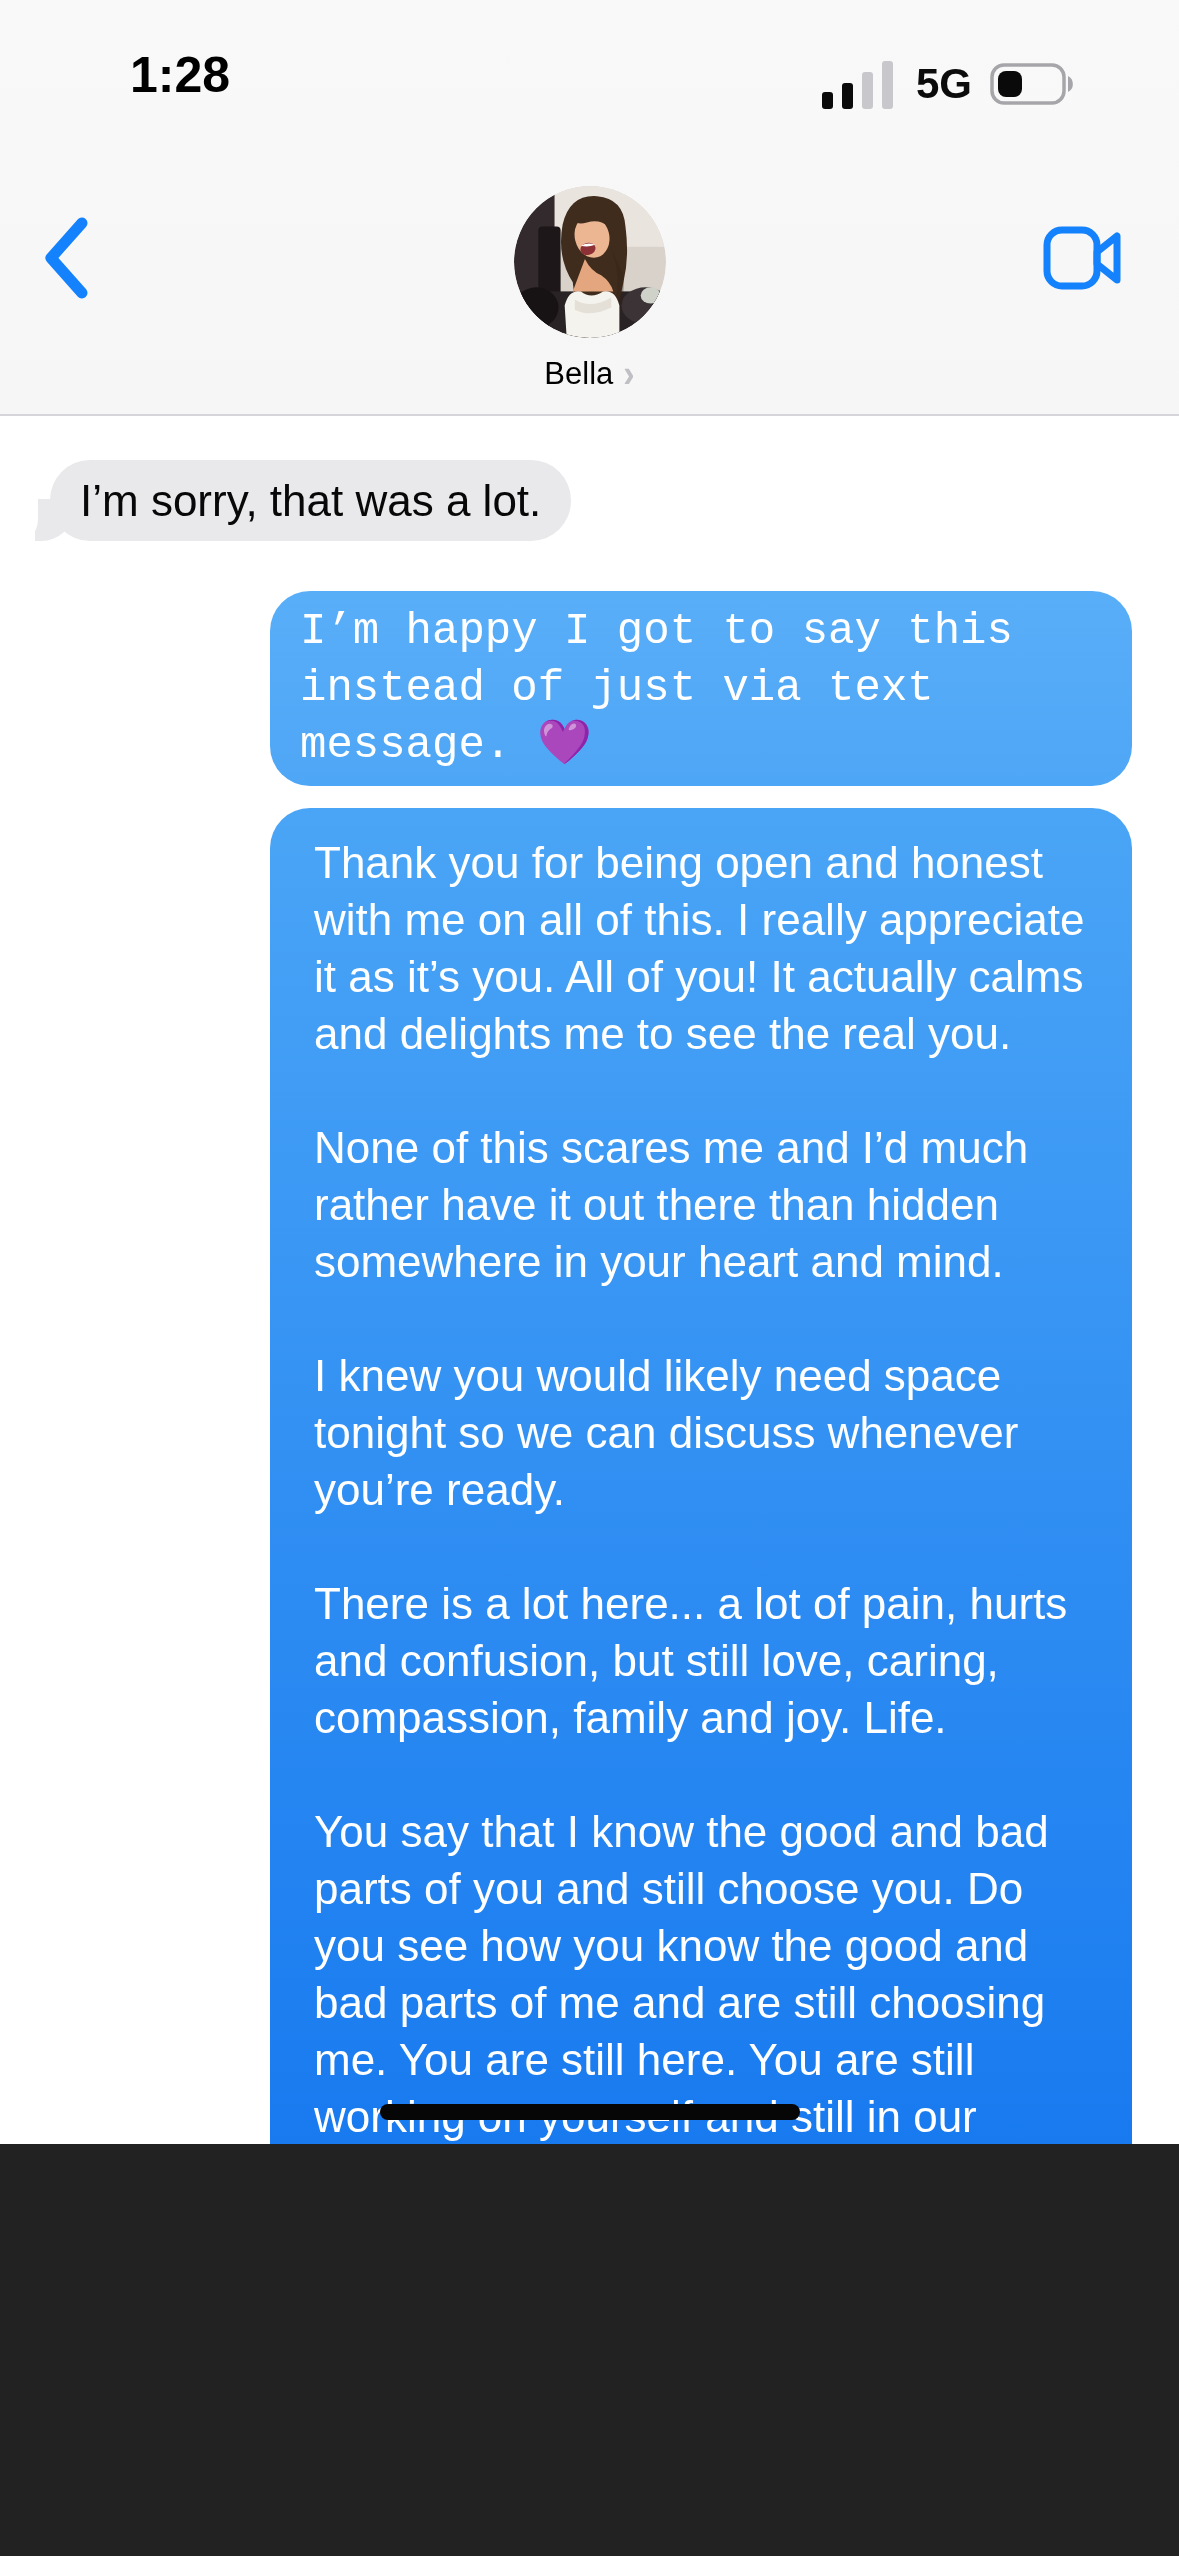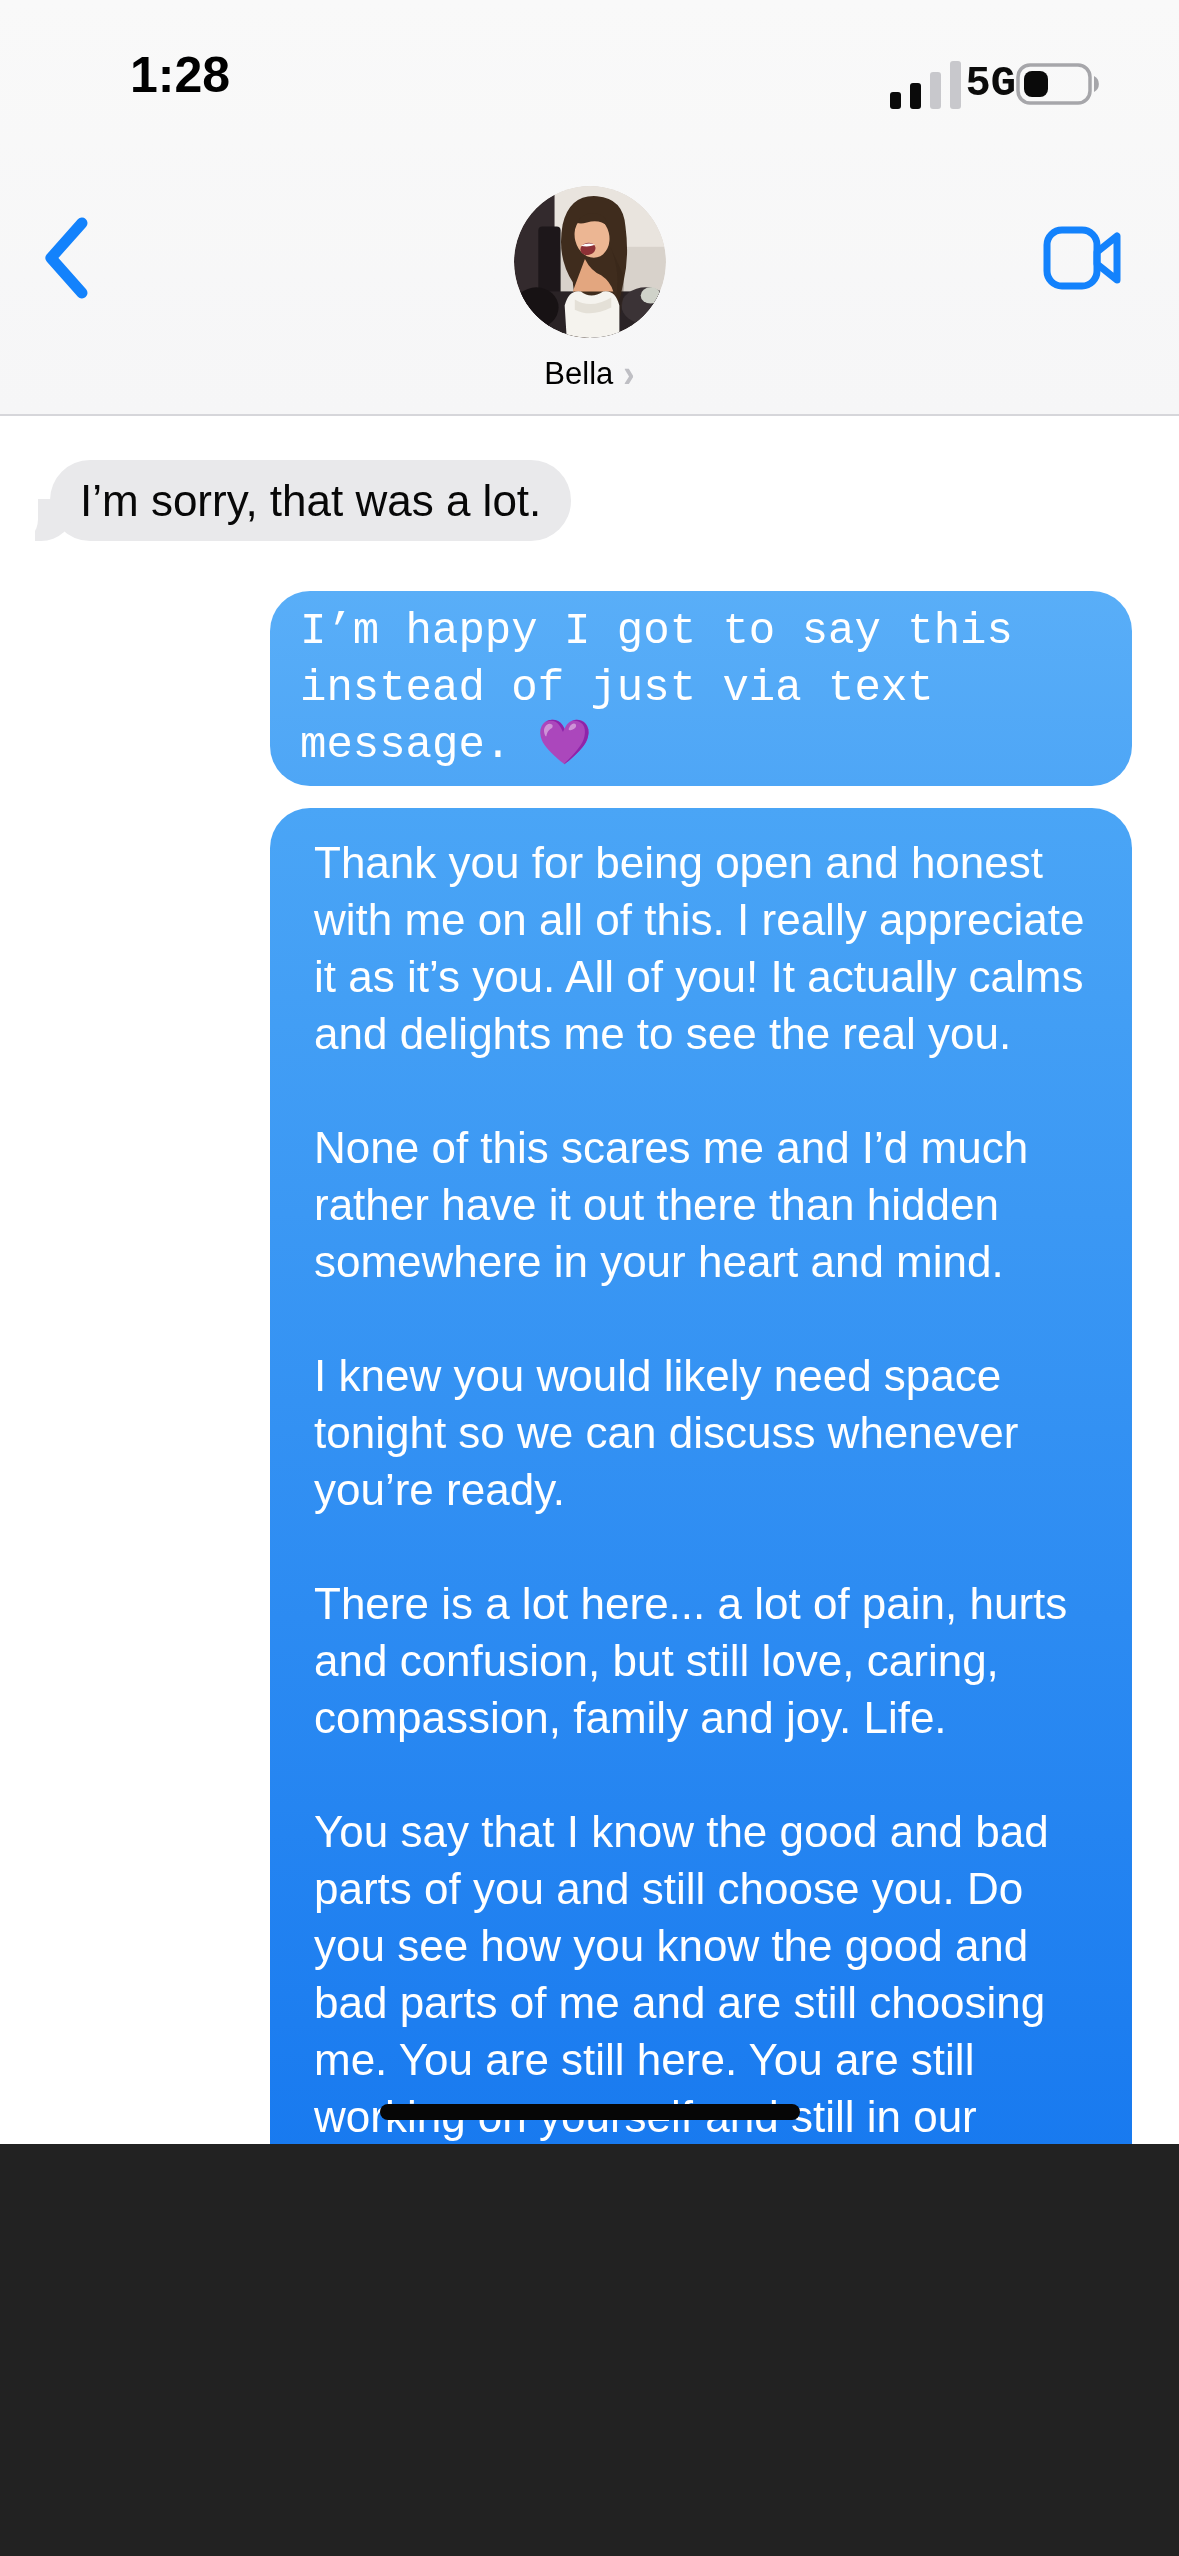--- a/index.html
+++ b/index.html
@@ -13,22 +13,22 @@
     position:absolute;top:0;left:0;right:0;height:414px;
     background:linear-gradient(180deg,#f9f9f9 0%,#f6f6f7 100%);
     border-bottom:2px solid #d6d6da;z-index:10;
   }
   .status-bar{position:absolute;top:0;left:0;right:0;height:130px;}
   .time{
     position:absolute;left:105px;top:46px;width:150px;text-align:center;
     font-size:50px;font-weight:bold;color:#000;letter-spacing:0px;
   }
   .status-right{
-    position:absolute;right:77px;top:58px;height:52px;
-    display:flex;align-items:center;font-family:Liberation Mono, monospace;
+    position:absolute;right:103px;top:58px;height:52px;
+    display:flex;align-items:center;gap:18px;
   }
   .network-label{font-size:42px;font-weight:bold;color:#0b0b0b;}
   
   .back-button{position:absolute;left:36px;top:212px;width:60px;height:92px;
     display:flex;align-items:center;justify-content:center;background:none;border:none;padding:0;cursor:pointer;}
   .contact{
     position:absolute;top:186px;left:0;right:0;
     display:flex;flex-direction:column;align-items:center;gap:16px;cursor:pointer;
   }
   .avatar{width:152px;height:152px;border-radius:50%;overflow:hidden;display:block;}

